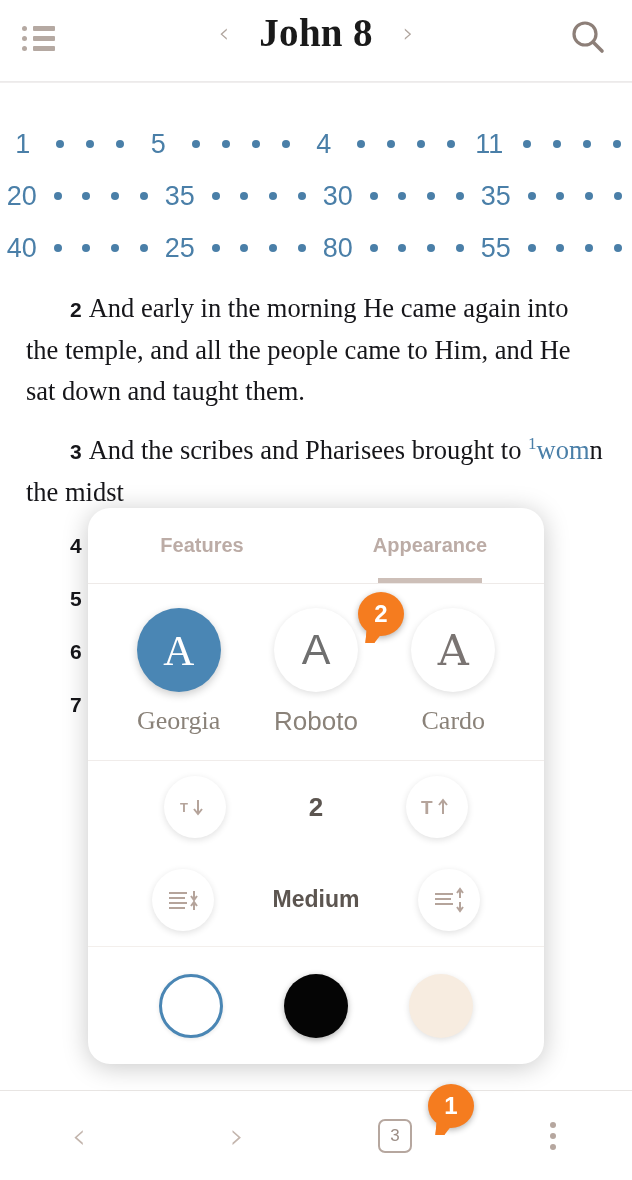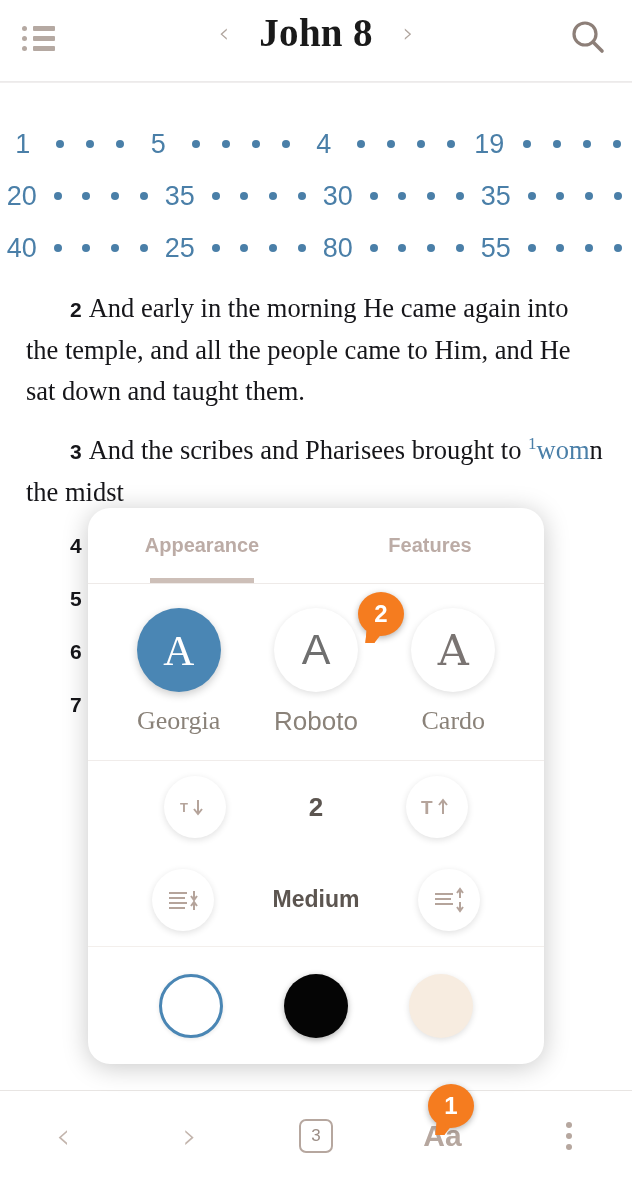--- a/index.html
+++ b/index.html
@@ -311,21 +311,21 @@
         </span>
         <span class="vdot-wrap">
           <span class="vdot"></span>
         </span>
         <span class="vdot-wrap">
           <span class="vdot"></span>
         </span>
         <span class="vdot-wrap">
           <span class="vdot"></span>
         </span>
-        <span class="vnum">19</span>
+        <span class="vnum">11</span>
         <span class="vdot-wrap">
           <span class="vdot"></span>
         </span>
         <span class="vdot-wrap">
           <span class="vdot"></span>
         </span>
         <span class="vdot-wrap">
           <span class="vdot"></span>
         </span>
         <span class="vdot-wrap">
@@ -461,22 +461,22 @@
       <span class="lnk">ooped</span><span>down</span>
     </div>
     <div class="verse">
       <span class="vno">7</span><span>m, He st t sin amon e at her.</span>
     </div>
   </div>
 
   <div class="panel">
 
     <div class="tabs">
+      <div class="tab">Features</div>
       <div class="tab active">Appearance</div>
-      <div class="tab">Features</div>
     </div>
 
     <div class="fonts-row">
       <div class="font-item">
         <div class="font-circle f-georgia sel">A</div>
         <div class="font-label">Georgia</div>
       </div>
       <div class="font-item">
         <div class="font-circle f-roboto">A</div>
         <div class="font-label l-roboto">Roboto</div>
@@ -547,23 +547,20 @@
     <div class="bb-item">
       <span class="bb-chev">‹</span>
     </div>
     <div class="bb-item">
       <span class="bb-chev">›</span>
     </div>
     <div class="bb-item">
       <span class="bb-box">3</span>
     </div>
     <div class="bb-item">
-      <span class="bb-aa">Aa</span>
-    </div>
-    <div class="bb-item">
       <span class="bb-dots">
         <span class="d"></span>
           <span class="d"></span>
           <span class="d"></span>
       </span>
     </div>
   </div>
 
 </div>
 

